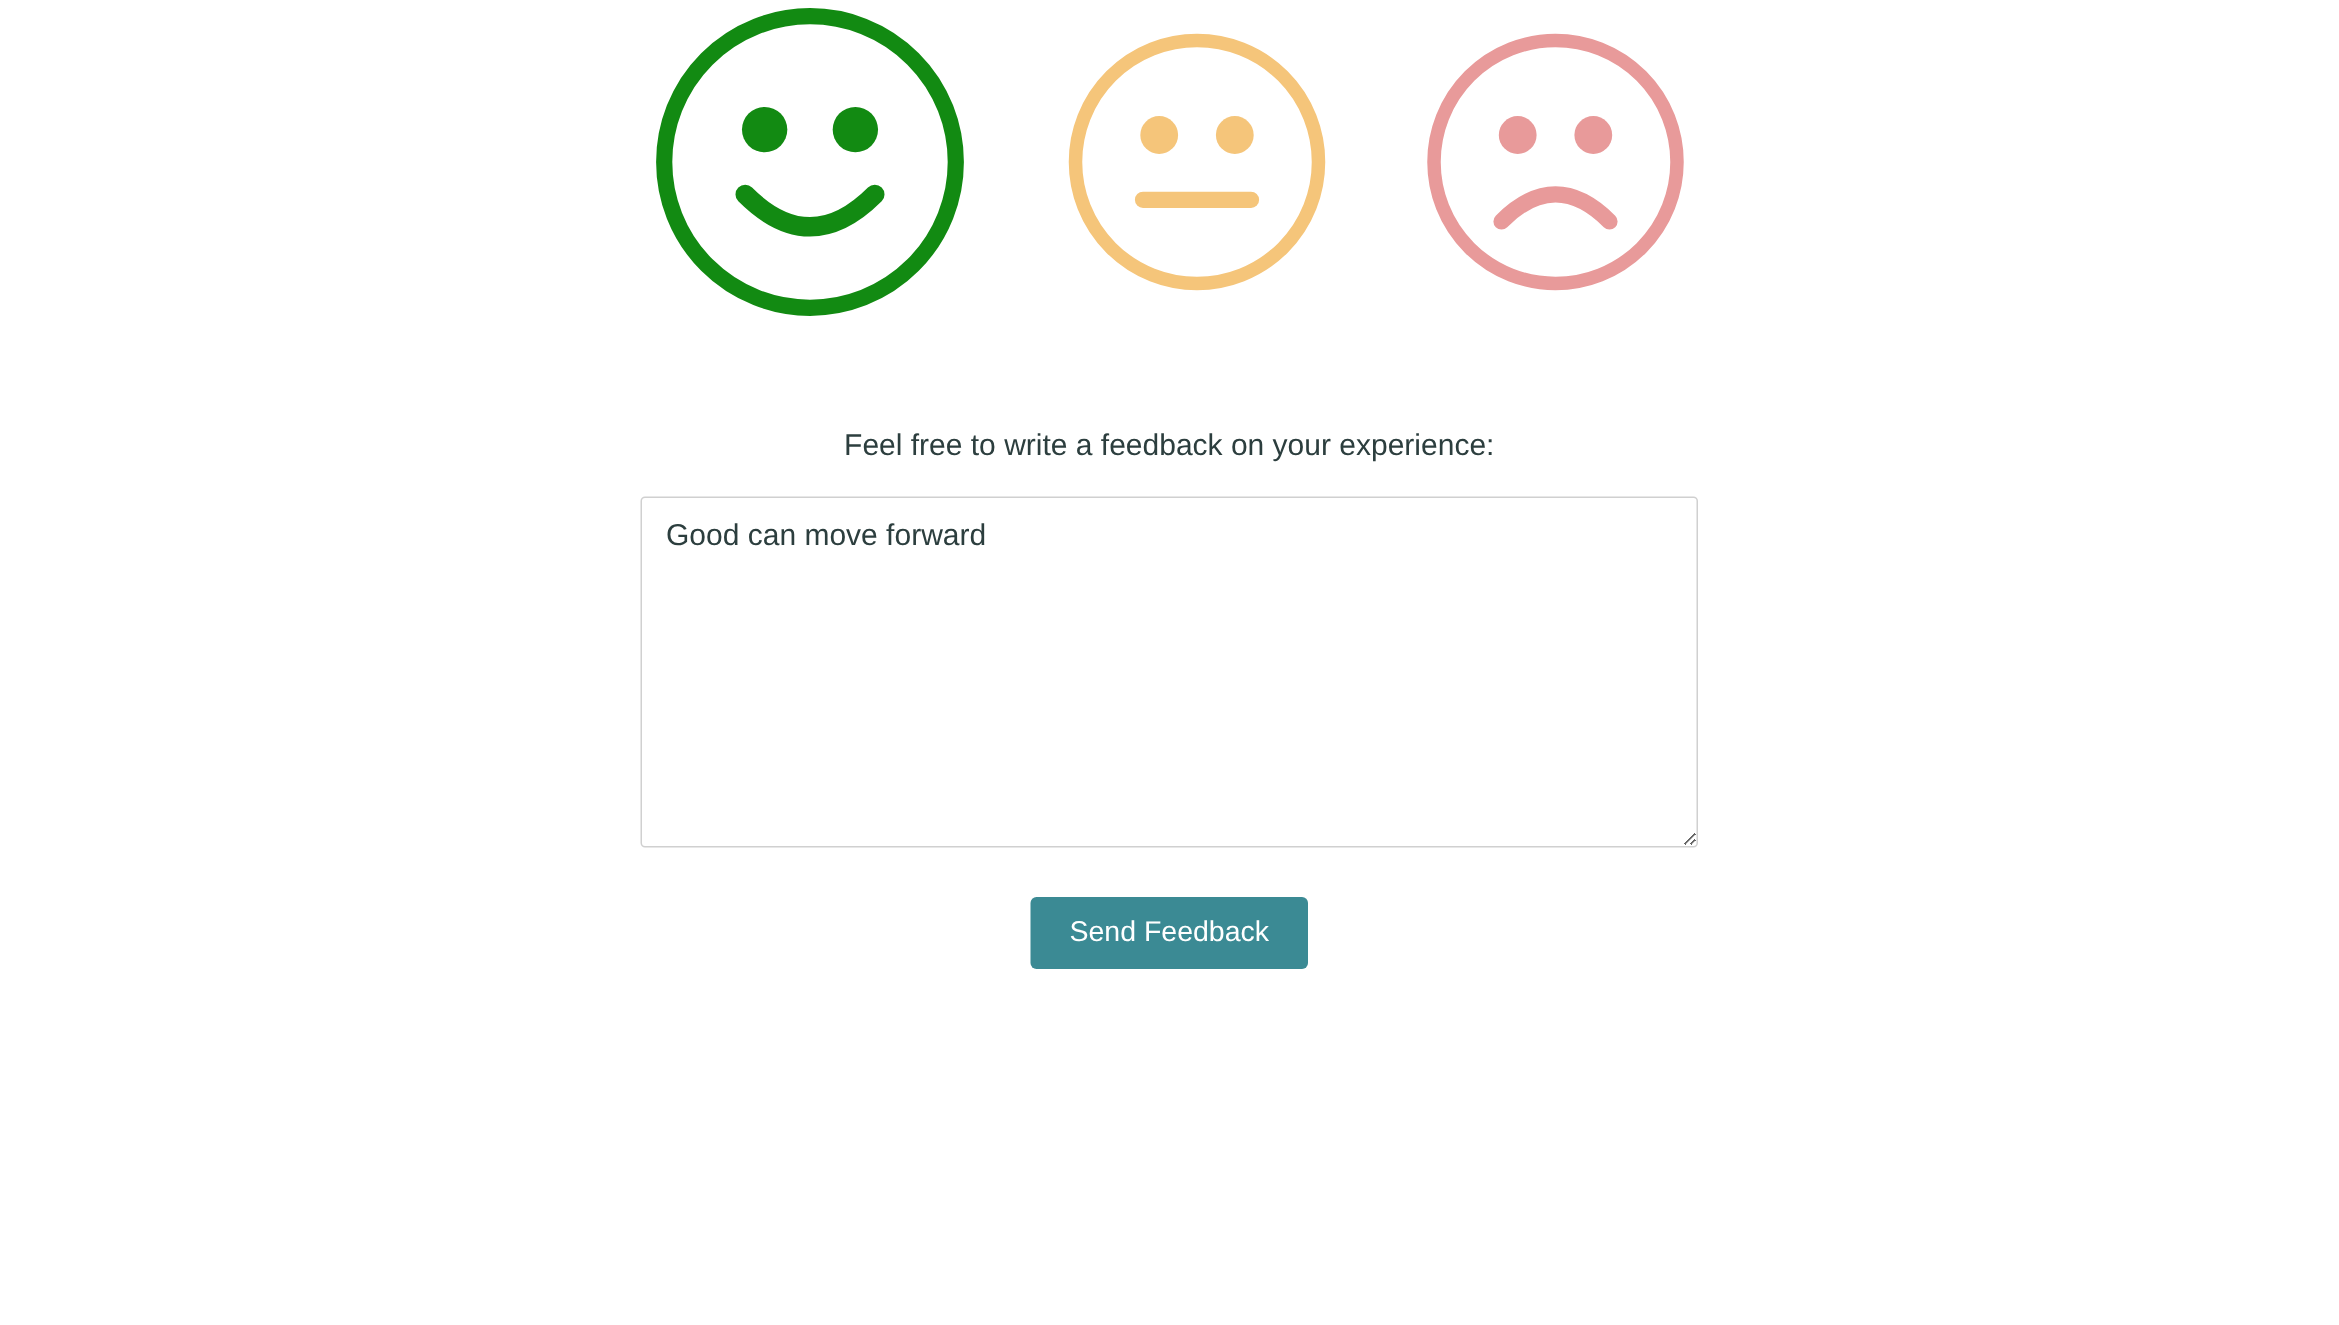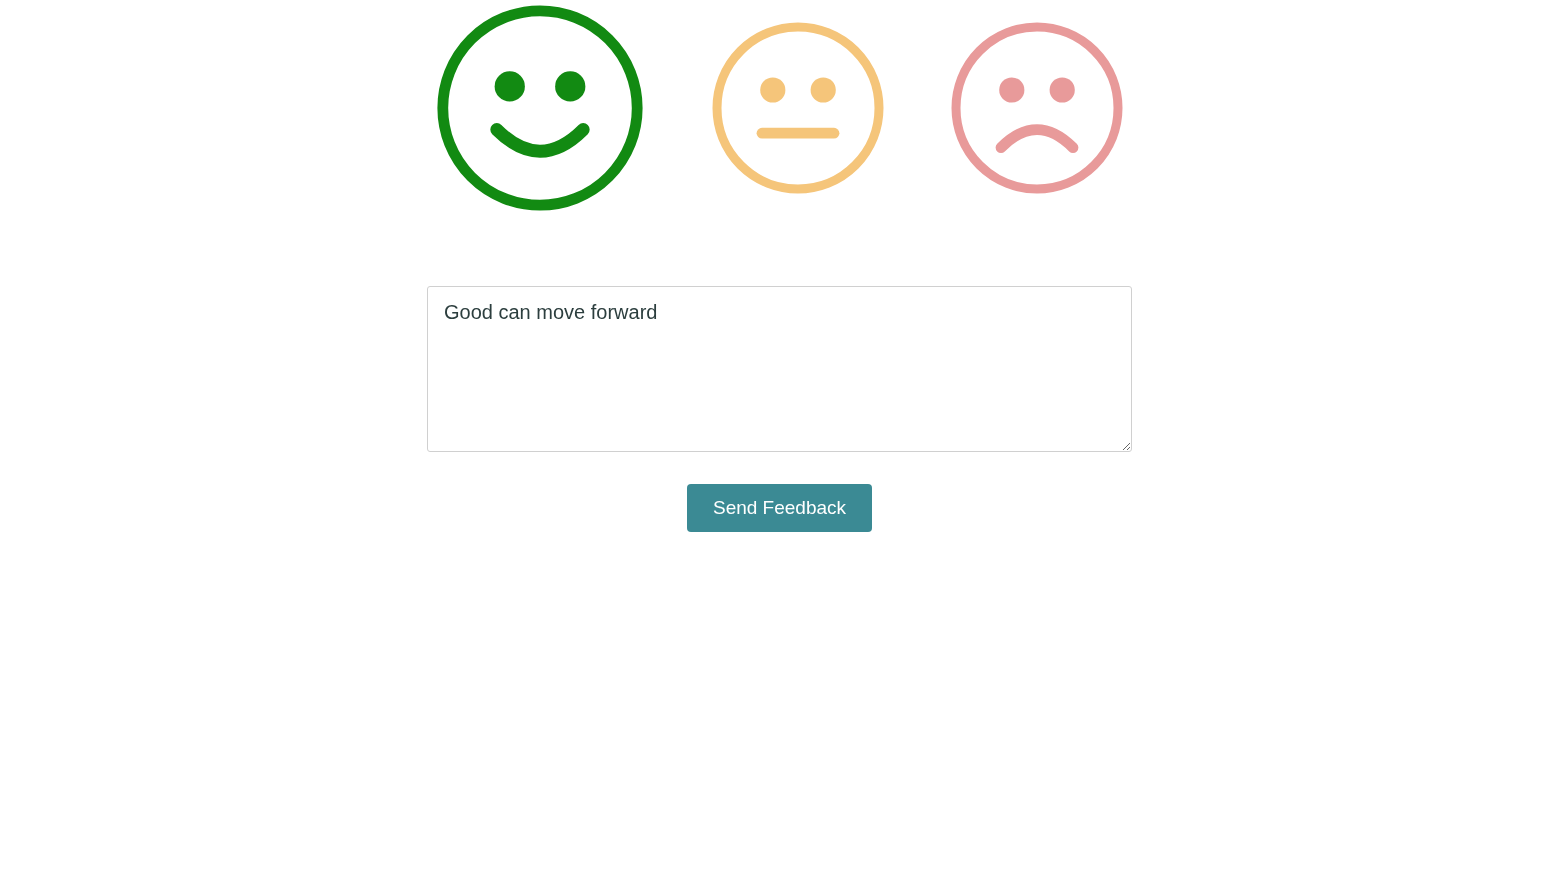--- a/index.html
+++ b/index.html
@@ -45,21 +45,21 @@
       display: block;
     }
     .prompt {
       font-size: 20px;
       color: #2c3e3e;
       margin-bottom: 22px;
       font-weight: 400;
     }
     textarea {
       width: 100%;
-      height: 166px;
+      height: 234px;
       padding: 14px 16px;
       font-size: 20px;
       font-family: inherit;
       color: #2c3e3e;
       border: 1px solid #d0d0d0;
       border-radius: 3px;
       resize: both;
       outline: none;
       text-align: left;
     }
@@ -102,19 +102,20 @@
     <div class="face">
       <svg width="180" height="180" viewBox="0 0 100 100">
         <circle cx="50" cy="50" r="45" fill="none" stroke="#e89a9a" stroke-width="5"></circle>
         <circle cx="36" cy="40" r="7" fill="#e89a9a"></circle>
         <circle cx="64" cy="40" r="7" fill="#e89a9a"></circle>
         <path d="M 30 72 Q 50 52 70 72" fill="none" stroke="#e89a9a" stroke-width="6" stroke-linecap="round"></path>
       </svg>
     </div>
   </div>
 
+  <p class="prompt">Feel free to write a feedback on your experience:</p>
 
   <textarea placeholder="" style="">Good can move forward</textarea>
 
   <div>
     <button class="submit-btn">Send Feedback</button>
   </div>
 </div>
 
 </body></html>

